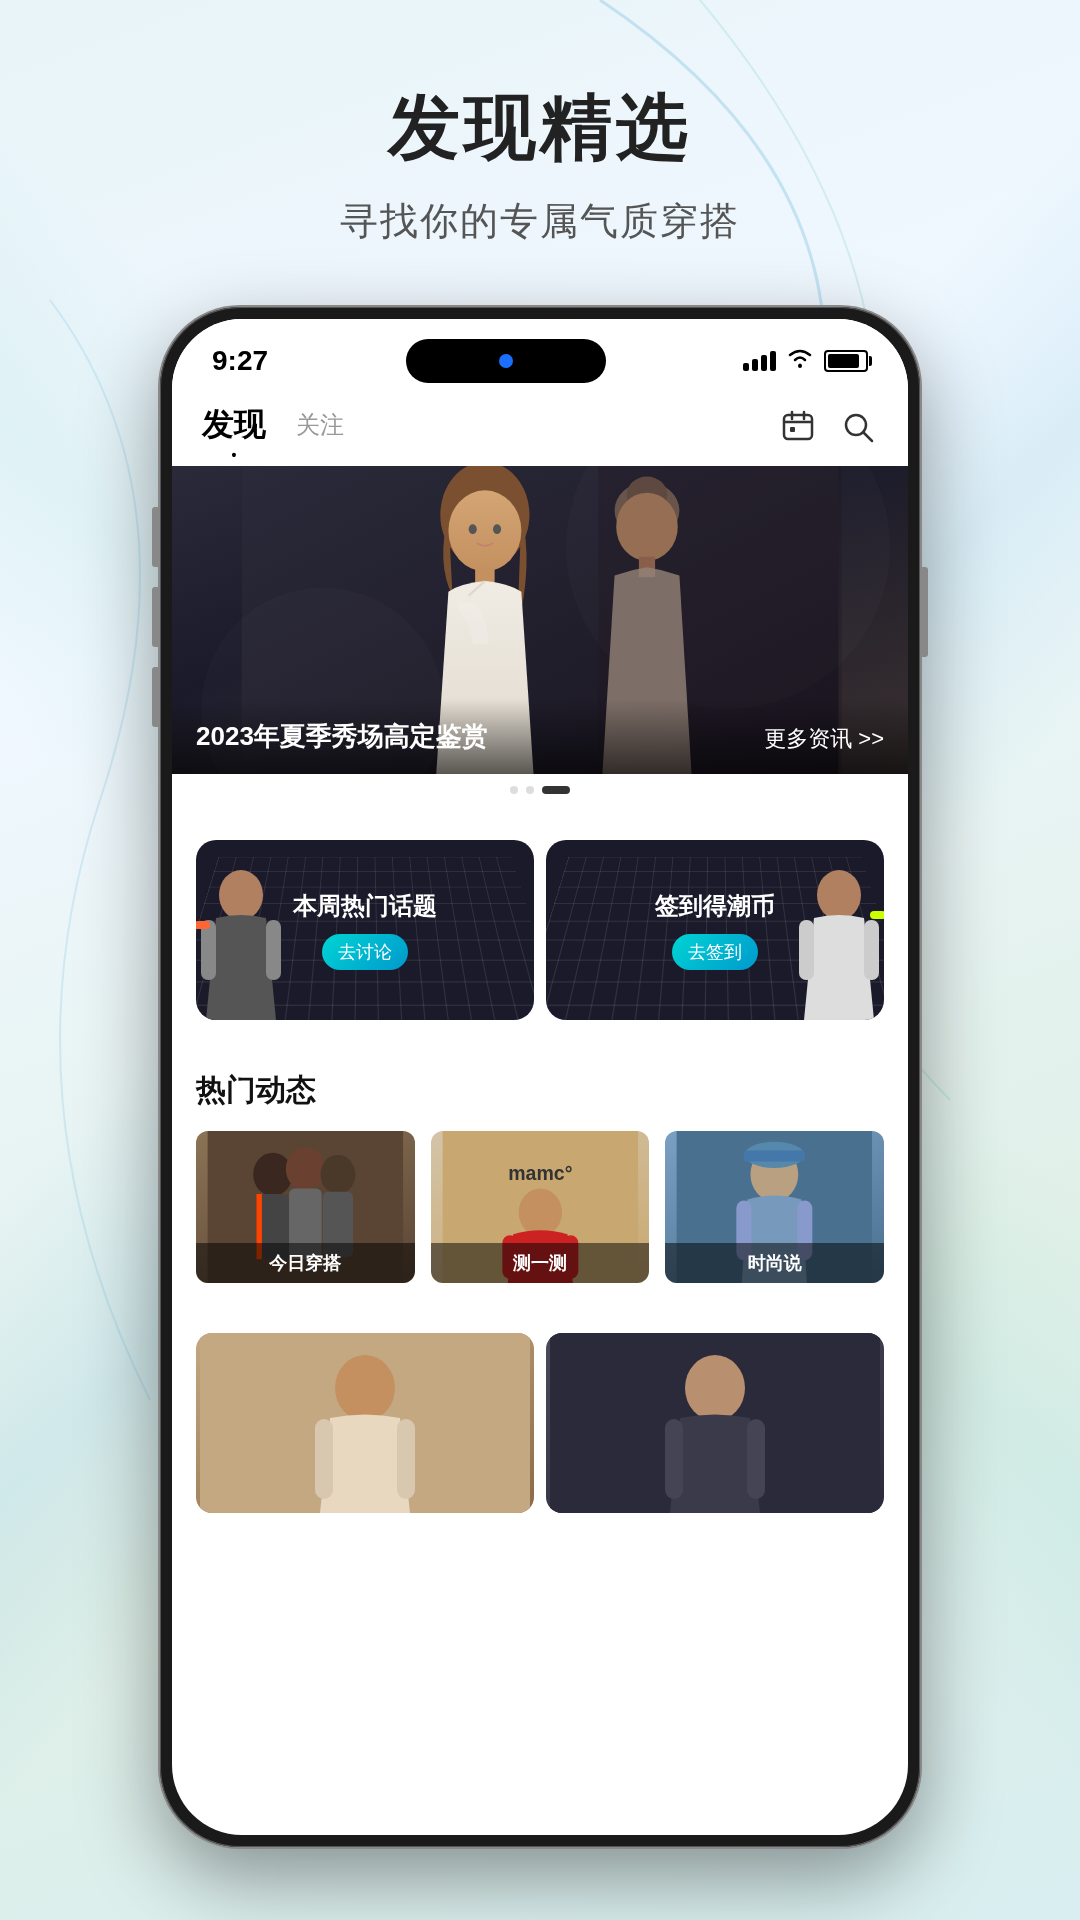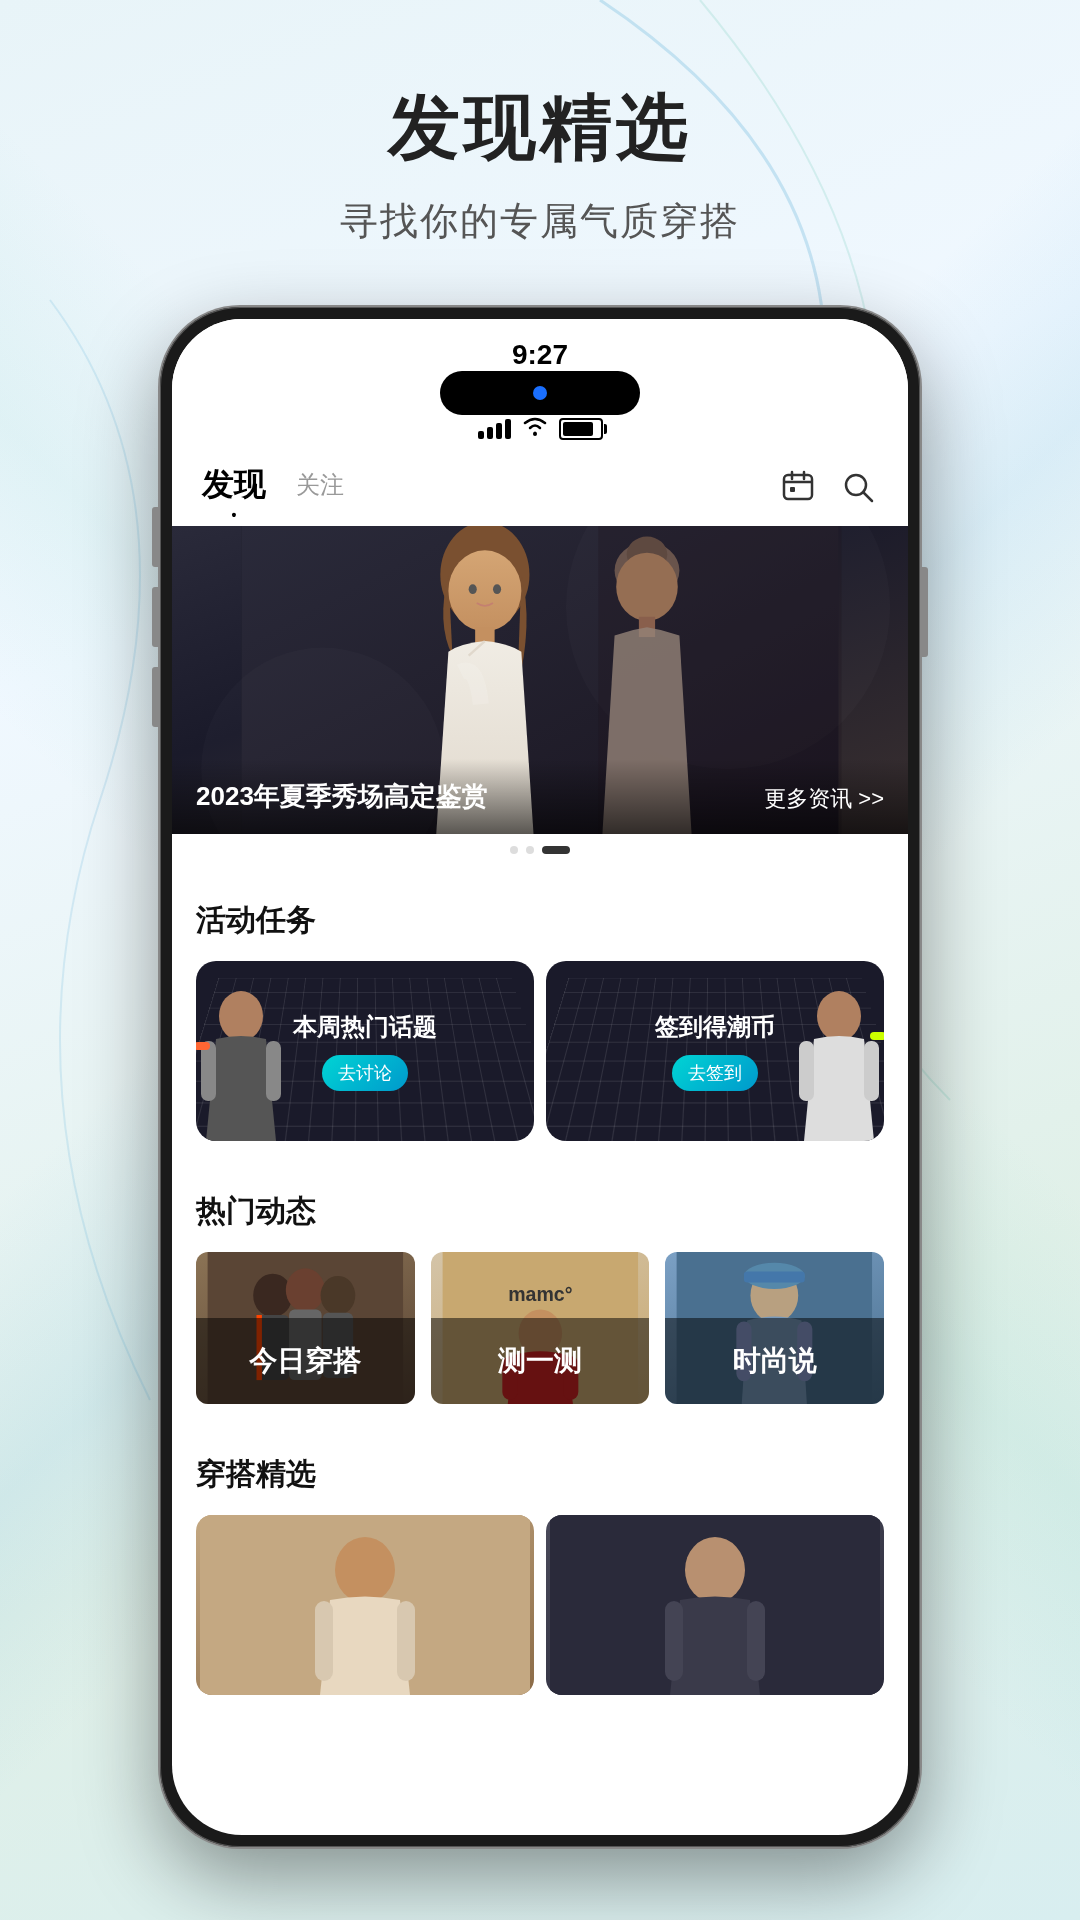--- a/index.html
+++ b/index.html
@@ -106,21 +106,20 @@
       position: relative;
     }
 
     
     .status-bar {
       display: flex;
       justify-content: space-between;
       align-items: center;
       padding: 20px 40px 10px;
       background: #fff;
-      flex-direction: column;
     }
 
     .status-time {
       font-size: 28px;
       font-weight: 600;
       color: #000;
     }
 
     .dynamic-island {
       width: 200px;
@@ -425,24 +424,24 @@
       justify-content: center;
     }
 
     .hot-thumb-label {
       position: absolute;
       bottom: 0;
       left: 0;
       right: 0;
       background: rgba(0,0,0,0.5);
       color: #fff;
-      font-size: 28px;
+      font-size: 18px;
       font-weight: 600;
       text-align: center;
-      padding: 24px 4px;
+      padding: 8px 4px;
     }
 
     .outfit-bg {
       background: linear-gradient(160deg, #8b7355 0%, #5a4535 100%);
     }
 
     .mamc-bg {
       background: linear-gradient(160deg, #d4c4a8 0%, #c8a870 100%);
     }
 
@@ -614,21 +613,20 @@
           </div>
         </div>
 
         <div class="banner-dots">
           <div class="dot"></div>
           <div class="dot"></div>
           <div class="dot active"></div>
         </div>
 
         <div class="section">
-          <h2 class="section-title">活动任务</h2>
           <div class="activity-grid">
 
             <div class="activity-card">
               <div class="grid-pattern"></div>
 
               <svg style="position:absolute;bottom:0;left:0;width:90px;height:150px;" viewBox="0 0 90 150" xmlns="http://www.w3.org/2000/svg">
                 <ellipse cx="45" cy="25" rx="22" ry="25" fill="#b08060"></ellipse>
                 <path d="M20 48 Q45 42 70 48 L80 150 L10 150 Z" fill="#555"></path>
                 <rect x="5" y="50" width="15" height="60" rx="7" fill="#888"></rect>
                 <rect x="70" y="50" width="15" height="60" rx="7" fill="#888"></rect>
@@ -722,21 +720,20 @@
                   </svg>
                 </div>
                 <div class="hot-thumb-label">时尚说</div>
               </div>
             </div>
 
           </div>
         </div>
 
         <div class="section">
-          <h2 class="section-title">穿搭精选</h2>
           <div class="curation-grid">
 
             <div class="curation-card curation-bg-1">
               <svg width="100%" height="100%" viewBox="0 0 330 180" xmlns="http://www.w3.org/2000/svg">
                 <rect width="330" height="180" fill="#c4a882"></rect>
                 <ellipse cx="165" cy="55" rx="30" ry="33" fill="#c49060"></ellipse>
                 <path d="M130 85 Q165 78 200 85 L210 180 L120 180 Z" fill="#e8d8c0"></path>
                 <rect x="115" y="86" width="18" height="80" rx="9" fill="#d8c8b0"></rect>
                 <rect x="197" y="86" width="18" height="80" rx="9" fill="#d8c8b0"></rect>
               </svg>

